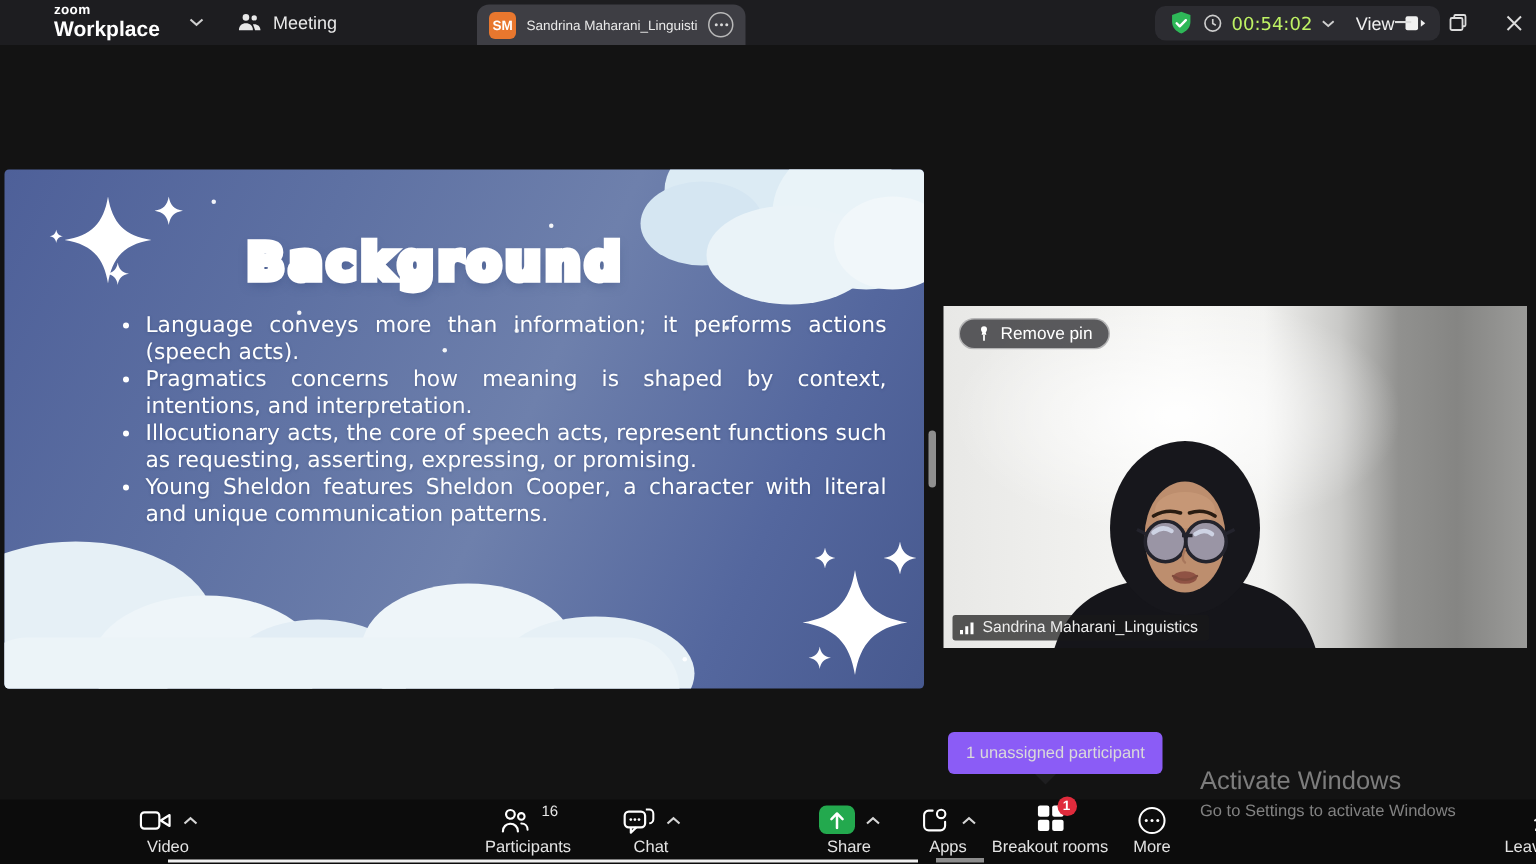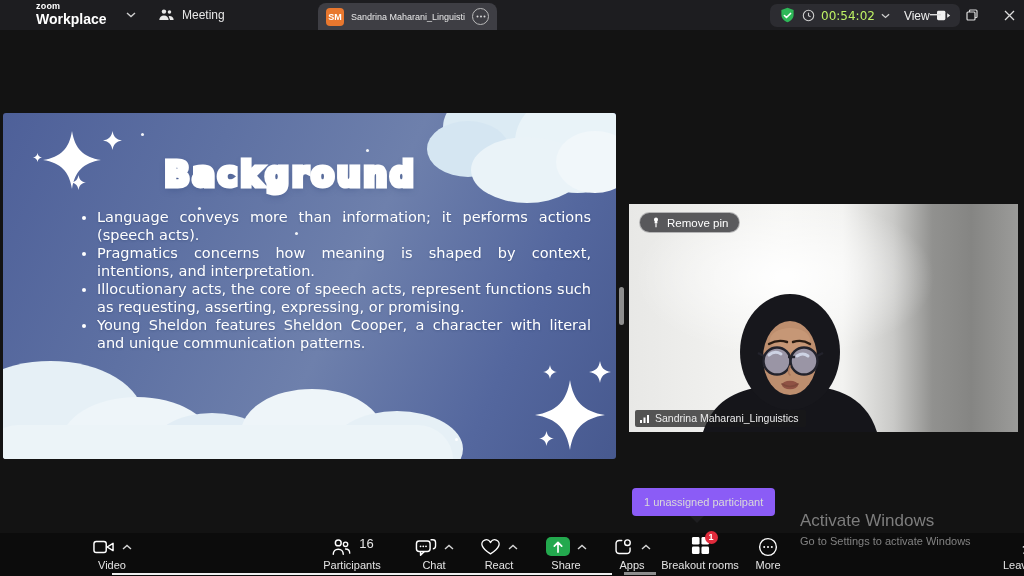--- a/index.html
+++ b/index.html
@@ -66,21 +66,21 @@
   .toolbar { position:absolute; left:0; top:533px; width:1024px; height:43px; background:#0c0c0c; z-index:10; }
   .tb-item { position:absolute; top:533px; height:43px; display:flex; flex-direction:column; align-items:center;
     justify-content:flex-start; padding-top:4px; gap:3px; z-index:50; background:none; border:none; }
   .tb-icon-row { display:flex; align-items:center; gap:7px; height:19px; }
   .tb-label { color:#e4e4e4; font-size:11px; white-space:nowrap; }
   .tb-audio { left:14px; width:70px; } .tb-video { left:84px; width:56px; }
   .tb-participants { left:310px; width:84px; } .tb-chat { left:404px; width:60px; }
   .tb-react { left:468px; width:62px; } .tb-share { left:536px; width:60px; }
   .tb-apps { left:602px; width:60px; } .tb-breakout { left:654px; width:92px; }
   .tb-more { left:744px; width:48px; } .tb-leave { left:993px; width:78px; }
-  .pcount { color:#e6e6e6; font-size:13px; align-self:flex-start; margin-top:-1px; }
+  .pcount { color:#e6e6e6; font-size:10px; align-self:flex-start; margin-top:-1px; }
   .badge-wrap { position:relative; }
   .badge { position:absolute; top:-5px; right:-8px; min-width:13px; height:13px; border-radius:7px; background:#e02b3c;
     color:#fff; font-size:9px; font-weight:bold; display:flex; align-items:center; justify-content:center; padding:0 3px; }
   .share-box { width:24px; height:19px; border-radius:5px; background:#23a94e; display:flex; align-items:center; justify-content:center; }
 
   .bottom-line { position:absolute; left:112px; top:573px; width:500px; height:2px; background:#efefef; z-index:60; }
   .bottom-line2 { position:absolute; left:624px; top:572px; width:32px; height:3px; background:#8d8d8d; z-index:60; }
 </style>
 </head>
 <body>
@@ -302,31 +302,20 @@
           <circle cx="9" cy="10.3" r="1" fill="#fff"></circle>
           <circle cx="12" cy="10.3" r="1" fill="#fff"></circle>
       </svg>
       <svg width="10" height="6" viewBox="0 0 10 6">
           <path d="M1 5l4-3.6L9 5" stroke="#d6d6d6" stroke-width="1.4" fill="none"></path>
         </svg>
     </span>
     <span class="tb-label">Chat</span>
   </button>
 
-  <button class="tb-item tb-react">
-    <span class="tb-icon-row">
-      <svg width="21" height="19" viewBox="0 0 24 22">
-        <path d="M12 19.5S4 14.6 2.4 10.2A5 5 0 0 1 12 6.4a5 5 0 0 1 9.6 3.8C20 14.6 12 19.5 12 19.5z" stroke="#fff" fill="none" stroke-width="1.6" stroke-linejoin="round"></path>
-      </svg>
-      <svg width="10" height="6" viewBox="0 0 10 6">
-          <path d="M1 5l4-3.6L9 5" stroke="#d6d6d6" stroke-width="1.4" fill="none"></path>
-        </svg>
-    </span>
-    <span class="tb-label">React</span>
-  </button>
 
   <button class="tb-item tb-share">
     <span class="tb-icon-row">
       <span class="share-box">
         <svg width="12" height="13" viewBox="0 0 12 14">
           <path d="M6 13V3M2 6.5L6 2.5l4 4" stroke="#fff" stroke-width="1.8" fill="none" stroke-linecap="round" stroke-linejoin="round"></path>
         </svg>
       </span>
       <svg width="10" height="6" viewBox="0 0 10 6">
           <path d="M1 5l4-3.6L9 5" stroke="#d6d6d6" stroke-width="1.4" fill="none"></path>

